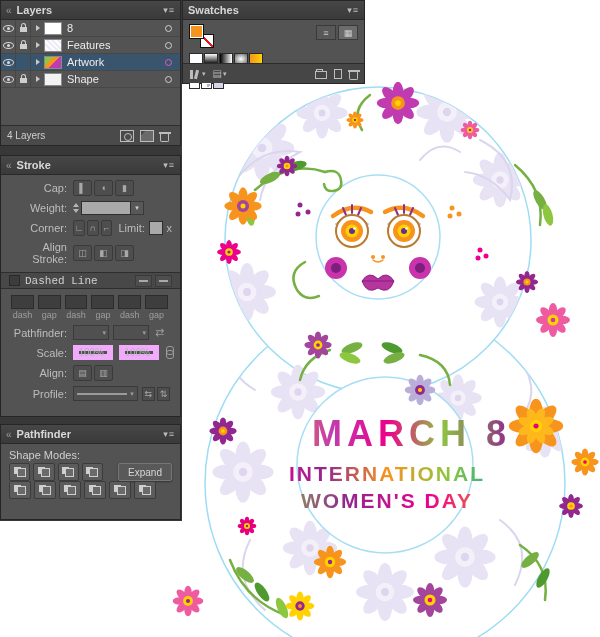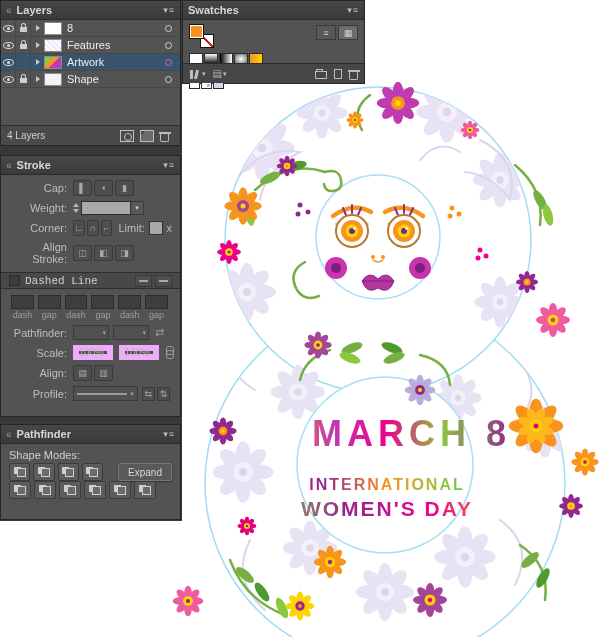--- a/index.html
+++ b/index.html
@@ -4,21 +4,21 @@
 <style>
   * { box-sizing: border-box; margin: 0; padding: 0; }
   body { font-family: "Liberation Sans", "DejaVu Sans", sans-serif; background: #fff; }
   .stage { position: relative; width: 600px; height: 637px; overflow: hidden; background: #fff; }
 
   
   .canvas-svg { position: absolute; left: 0; top: 0; z-index: 1; }
   .lav { color: #e7e2f4; --c: #f3f0fa; --d: #ddd6ee; }
   .art-text { position: absolute; left: 263px; top: 413px; width: 248px; text-align: center; z-index: 2; font-weight: bold; }
   .t1 { font-size: 36px; letter-spacing: 5px; text-align: right; }
-  .t2 { font-size: 16px; letter-spacing: 2px; margin-top: 21px; }
+  .t2 { font-size: 21px; letter-spacing: 2px; margin-top: 7px; }
   .t3g { font-size: 21px; letter-spacing: 2px; margin-top: 3px; }
   .t1, .t2, .t3g { color: #92278f; }
   @supports (-webkit-background-clip: text) {
     .t1 { background: linear-gradient(90deg,#f7941d 0%,#c13bb0 28%,#ec008c 50%,#8dc63f 72%,#92278f 100%); -webkit-background-clip: text; color: transparent; }
     .t2 { background: linear-gradient(90deg,#ec008c,#92278f,#f7941d,#8dc63f,#00a99d); -webkit-background-clip: text; color: transparent; }
     .t3g { background: linear-gradient(90deg,#8dc63f,#92278f,#ec008c,#f7941d); -webkit-background-clip: text; color: transparent; }
   }
 
   
   .backing { position: absolute; left: 0; top: 0; width: 182px; height: 521px; background: #383838; z-index: 9; }

